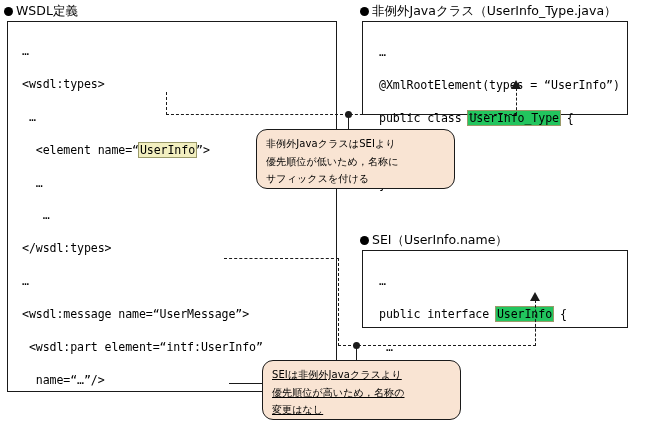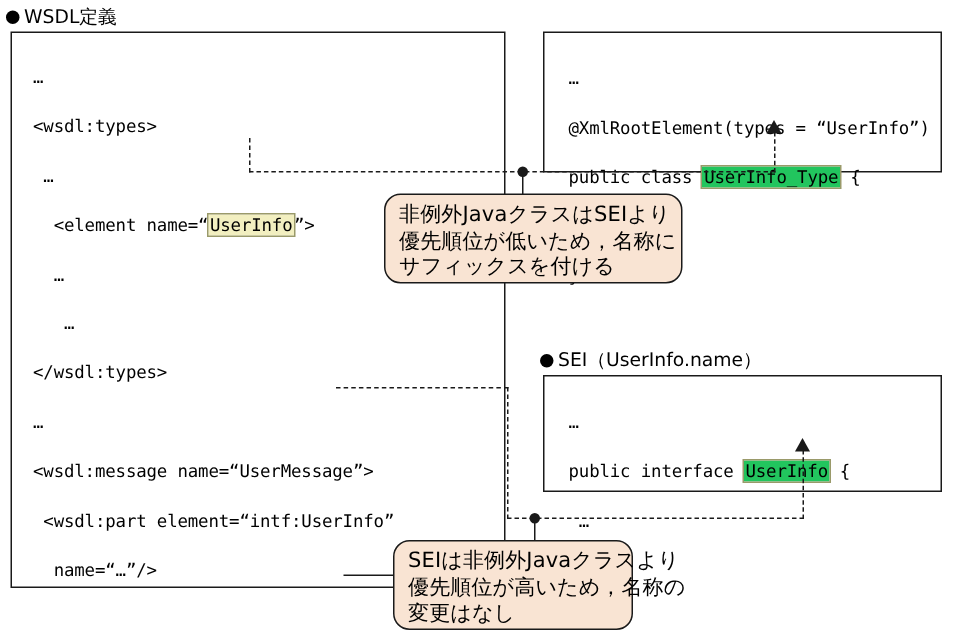--- a/index.html
+++ b/index.html
@@ -54,21 +54,21 @@
   
   .callout{
     position:absolute;
     background:#f9e4d3;
     border:1.6px solid #1a1a1a;
     border-radius:11px;
     box-sizing:border-box;
     padding:5px 9px 4px 9px;
   }
   .callout .ln{
-    font-size:14px;
+    font-size:10px;
     line-height:17.6px;
     white-space:nowrap;
     letter-spacing:0.1px;
   }
 
   
   .hdash{position:absolute;height:0;border-top:1.7px dashed #1a1a1a;}
   .vdash{position:absolute;width:0;border-left:1.7px dashed #1a1a1a;}
   .hsolid{position:absolute;height:0;border-top:1.6px solid #1a1a1a;}
   .vsolid{position:absolute;width:0;border-left:1.6px solid #1a1a1a;}
@@ -85,20 +85,23 @@
 </style>
 </head>
 <body>
 
 <div class="stage">
 
   <div class="hdr" style="left:4px;top:4px;">
     <span class="bullet"></span><span>WSDL定義</span>
   </div>
 
+  <div class="hdr" style="left:360px;top:4px;">
+    <span class="bullet"></span><span>非例外Javaクラス（UserInfo_Type.java）</span>
+  </div>
 
   <div class="hdr" style="left:360px;top:233px;">
     <span class="bullet"></span><span>SEI（UserInfo.name）</span>
   </div>
 
   <div class="panel" style="left:7px;top:21px;width:330px;height:371px;">
     <div class="code" style="left:14px;top:5px;">
 <div>…</div>
 <div>&lt;wsdl:types&gt;</div>
 <div> …</div>
@@ -156,19 +159,19 @@
   <div class="dot" style="left:353px;top:342px;"></div>
   <div class="vsolid" style="left:356px;top:345px;height:16px;"></div>
   <div class="hsolid" style="left:229px;top:383px;width:34px;"></div>
 
   <div class="callout" style="left:256px;top:129px;width:199px;height:60px;">
     <div class="ln">非例外JavaクラスはSEIより</div>
     <div class="ln">優先順位が低いため，名称に</div>
     <div class="ln">サフィックスを付ける</div>
   </div>
 
-  <div class="callout" style="left:262px;top:360px;width:160px;height:60px;">
+  <div class="callout" style="left:262px;top:360px;width:199px;height:60px;text-decoration:underline;">
     <div class="ln">SEIは非例外Javaクラスより</div>
     <div class="ln">優先順位が高いため，名称の</div>
     <div class="ln">変更はなし</div>
   </div>
 
 </div>
 
 </body></html>

